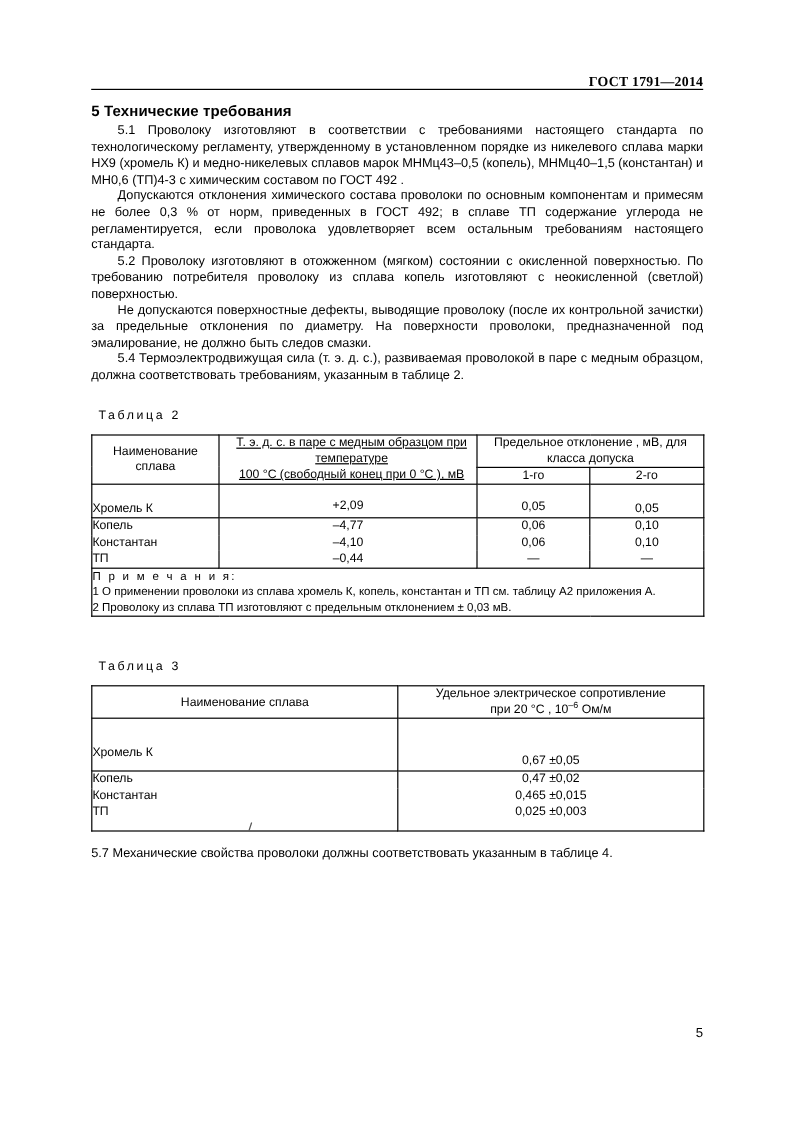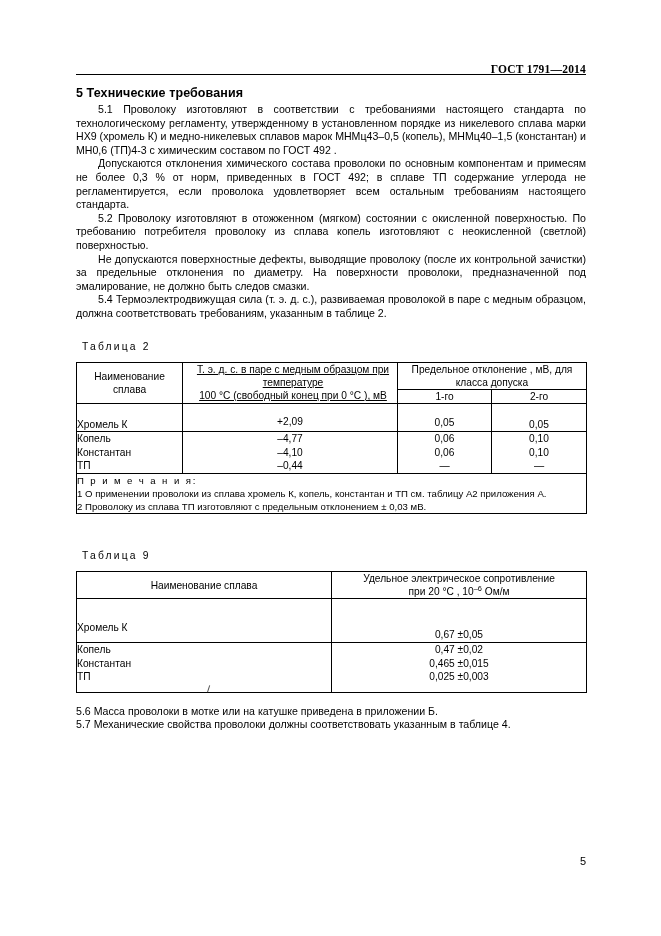--- a/index.html
+++ b/index.html
@@ -214,21 +214,21 @@
           </td>
         </tr>
       </tbody>
     </table>
 
     <div class="spacer-16"></div>
 
 
     <div class="spacer-14"></div>
 
-    <div class="table-caption">Таблица  9</div>
+    <div class="table-caption">Таблица  3</div>
 
     <div class="spacer-4"></div>
 
     <table class="gost">
       <colgroup>
         <col style="width:255px">
         <col style="width:255px">
       </colgroup>
       <tbody>
         <tr>
@@ -252,21 +252,20 @@
         </tr>
         <tr>
           <td class="bodycell-name" style="border-top:none;padding-bottom:8px">ТП</td>
           <td class="bodycell-val" style="border-top:none;padding-bottom:8px">0,025 ±0,003</td>
         </tr>
       </tbody>
     </table>
 
     <div class="spacer-12"></div>
 
-    <p class="para noindent last-left">5.6 Масса проволоки в мотке или на катушке приведена в приложении Б.</p>
     <p class="para noindent last-left">5.7 Механические свойства проволоки должны соответствовать указанным в таблице 4.</p>
 
   </div>
 
   <div class="stray-mark"></div>
 
   <div class="page-number">5</div>
 
 </div>
 

